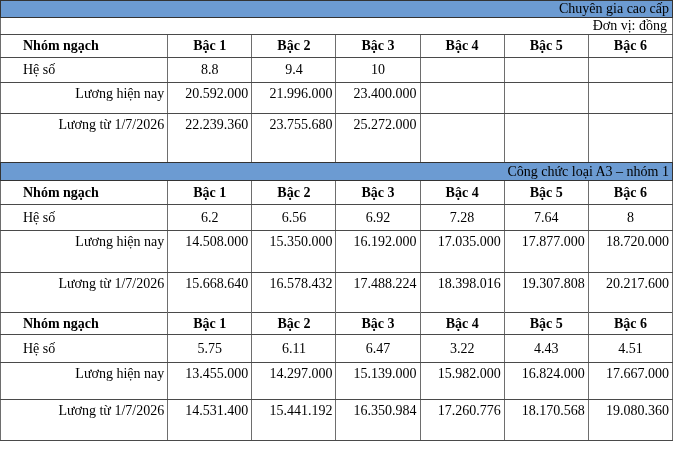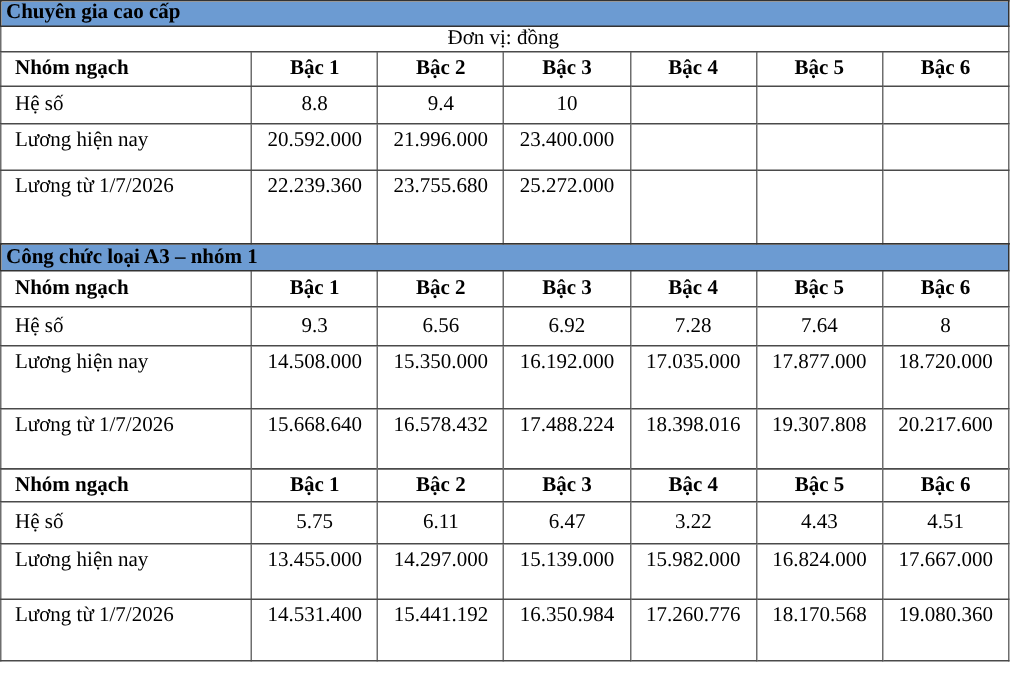--- a/index.html
+++ b/index.html
@@ -23,35 +23,35 @@
   td {
     border: 1px solid var(--border-mid);
     border-top-color: var(--border-dark);
     border-bottom-color: var(--border-dark);
     padding: 0 3px;
     overflow: hidden;
     white-space: nowrap;
   }
   td.band {
     background: var(--band-blue);
-    text-align: left;
-    font-weight: bold;
+    text-align: right;
+    font-weight: normal;
     vertical-align: middle;
     border-color: #333333;
   }
   td.unit {
-    text-align: center;
+    text-align: right;
     vertical-align: middle;
     padding-right: 5px;
   }
   .hdr-row td { font-weight: bold; vertical-align: middle; }
-  td.label { text-align: left; padding-left: 9px; margin-left: 40px; }
+  td.label { text-align: left; padding-left: 22px; margin-left: 40px; }
   td.val { text-align: center; }
   .coef-row td { vertical-align: middle; }
-  .money-row td { vertical-align: top; padding-top: 3px; }
+  .money-row td { vertical-align: top; padding-top: 3px; text-align: right; }
   .bold { font-weight: normal; }
 </style>
 </head>
 <body>
 
 <div class="doc">
     <table class="salary-table">
       <colgroup>
         <col style="width: 167px;">
         <col style="width: 84px;">
@@ -124,21 +124,21 @@
           <td class="label">Nhóm ngạch</td>
           <td class="val">Bậc 1</td>
           <td class="val">Bậc 2</td>
           <td class="val">Bậc 3</td>
           <td class="val">Bậc 4</td>
           <td class="val">Bậc 5</td>
           <td class="val">Bậc 6</td>
         </tr>
         <tr class="coef-row" style="height: 26px;">
           <td class="label bold">Hệ số</td>
-          <td class="val bold">9.3</td>
+          <td class="val bold">6.2</td>
           <td class="val bold">6.56</td>
           <td class="val bold">6.92</td>
           <td class="val bold">7.28</td>
           <td class="val bold">7.64</td>
           <td class="val bold">8</td>
         </tr>
         <tr class="money-row" style="height: 42px;">
           <td class="label">Lương hiện nay</td>
           <td class="val">14.508.000</td>
           <td class="val">15.350.000</td>

